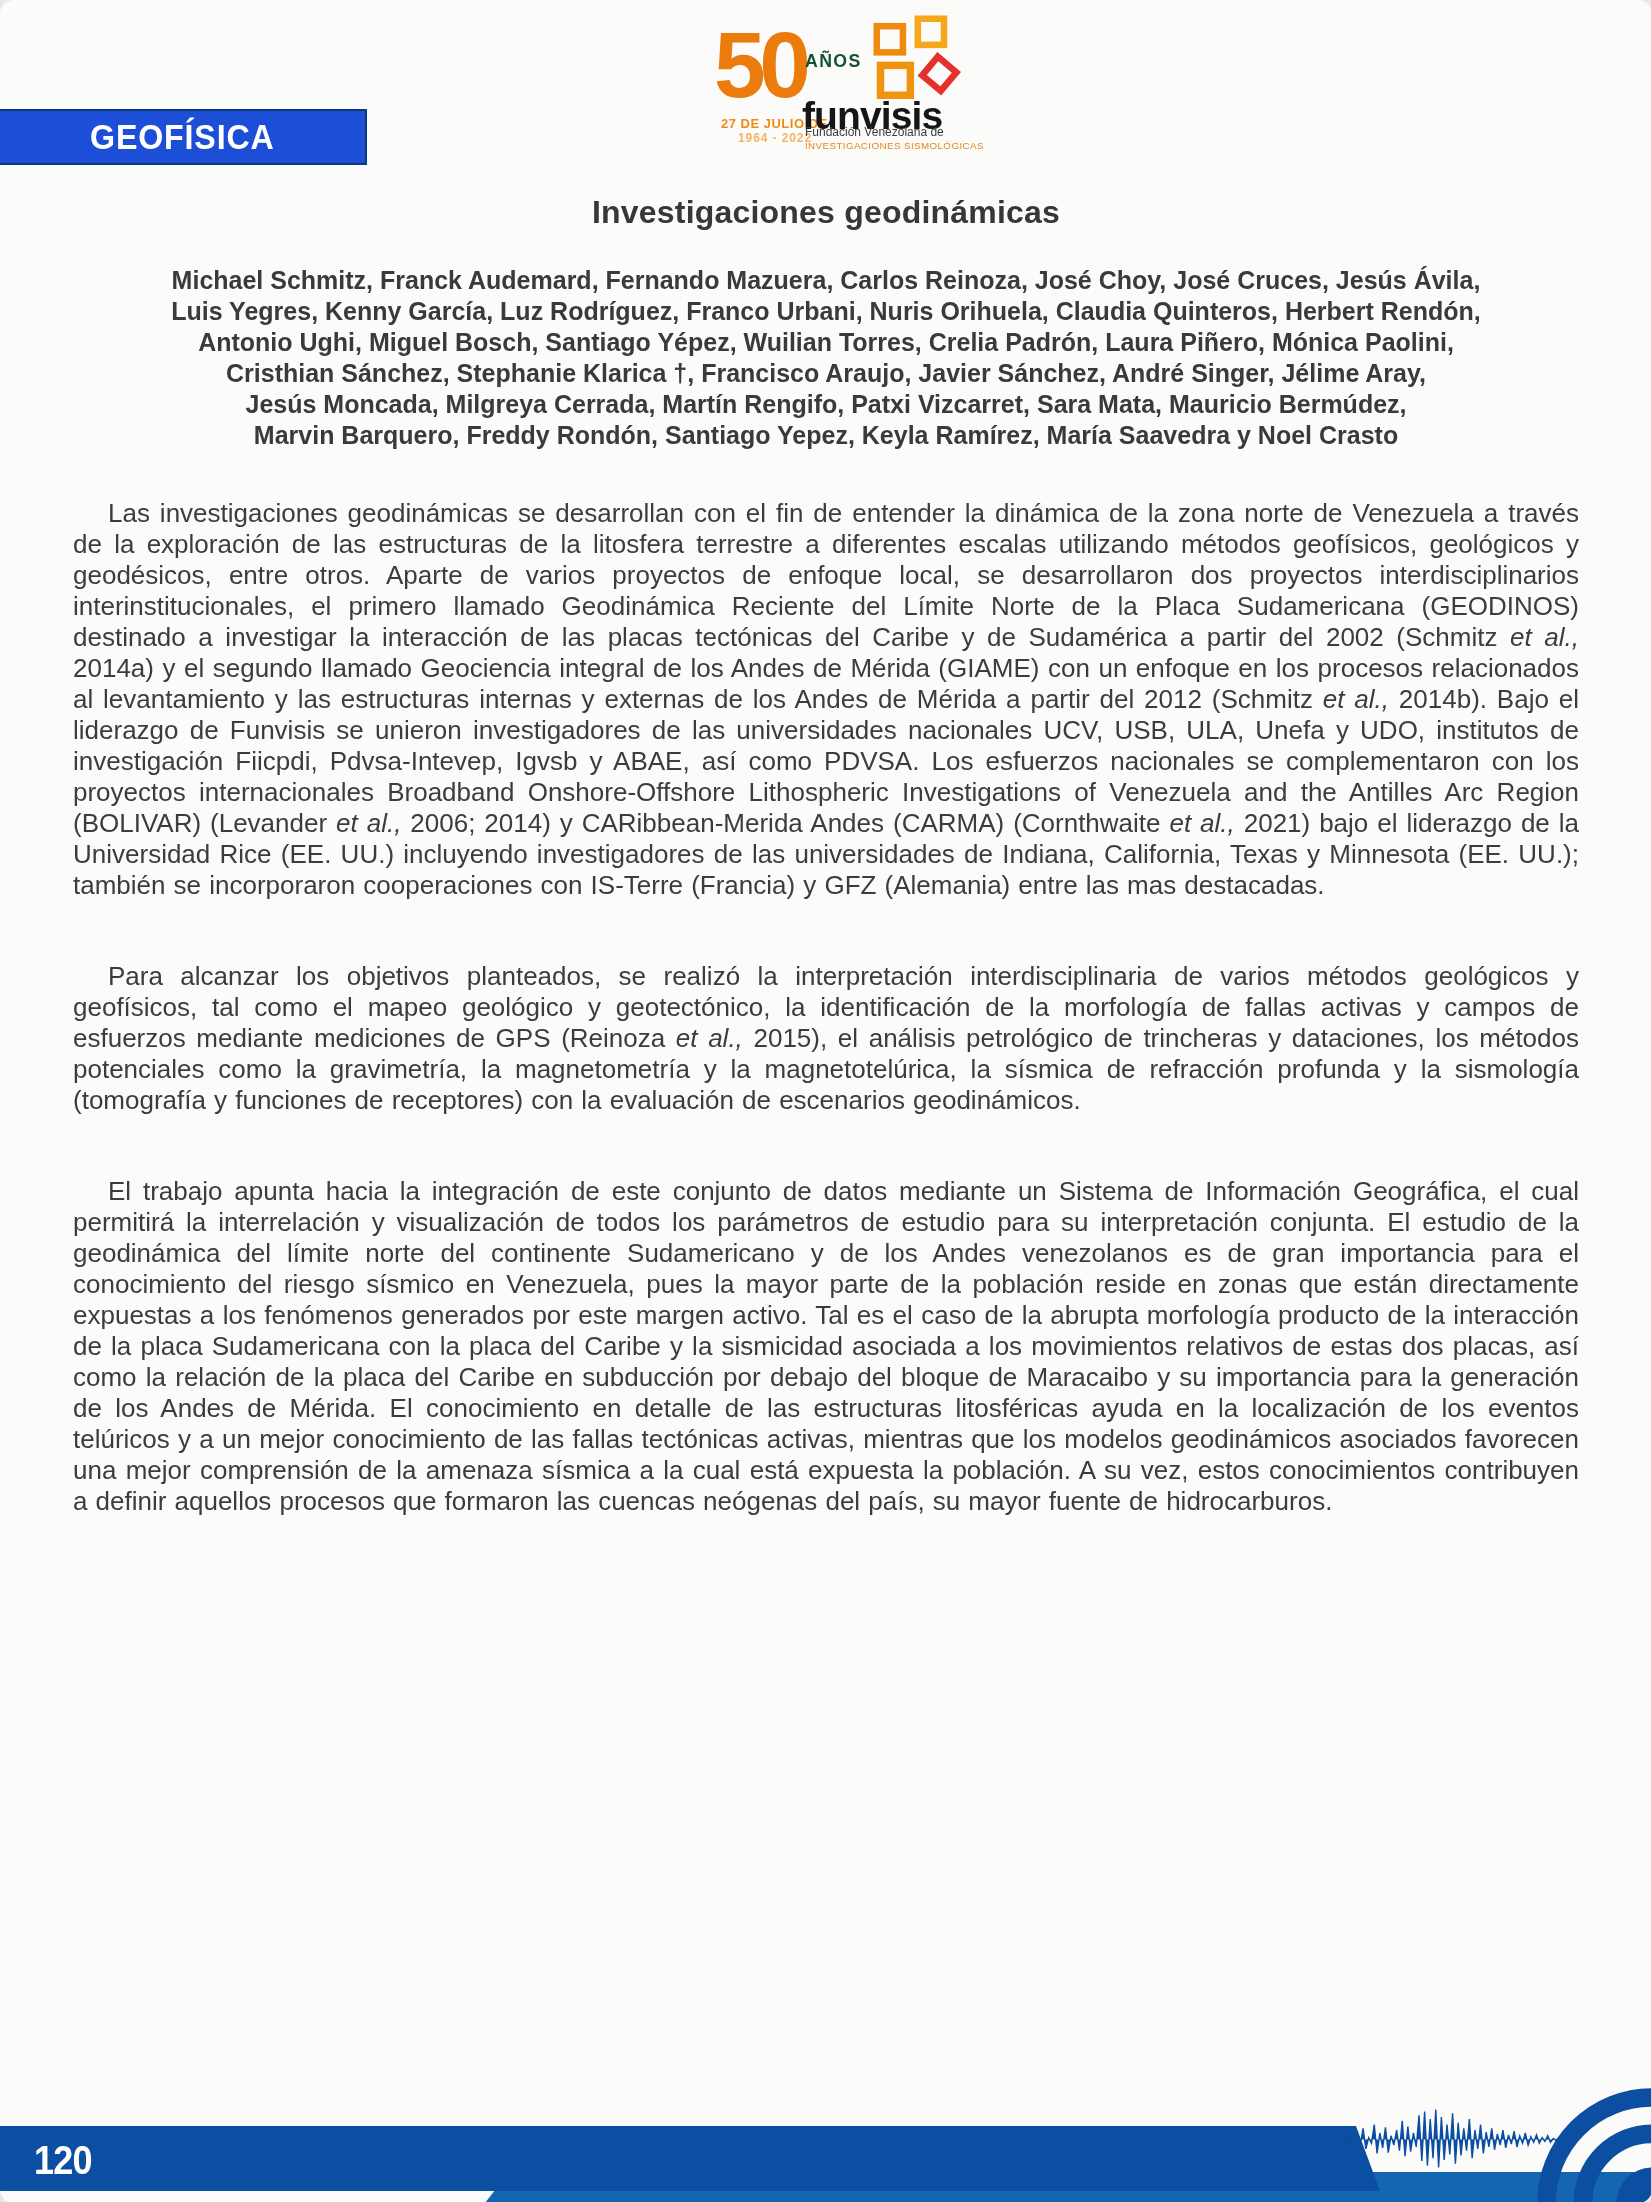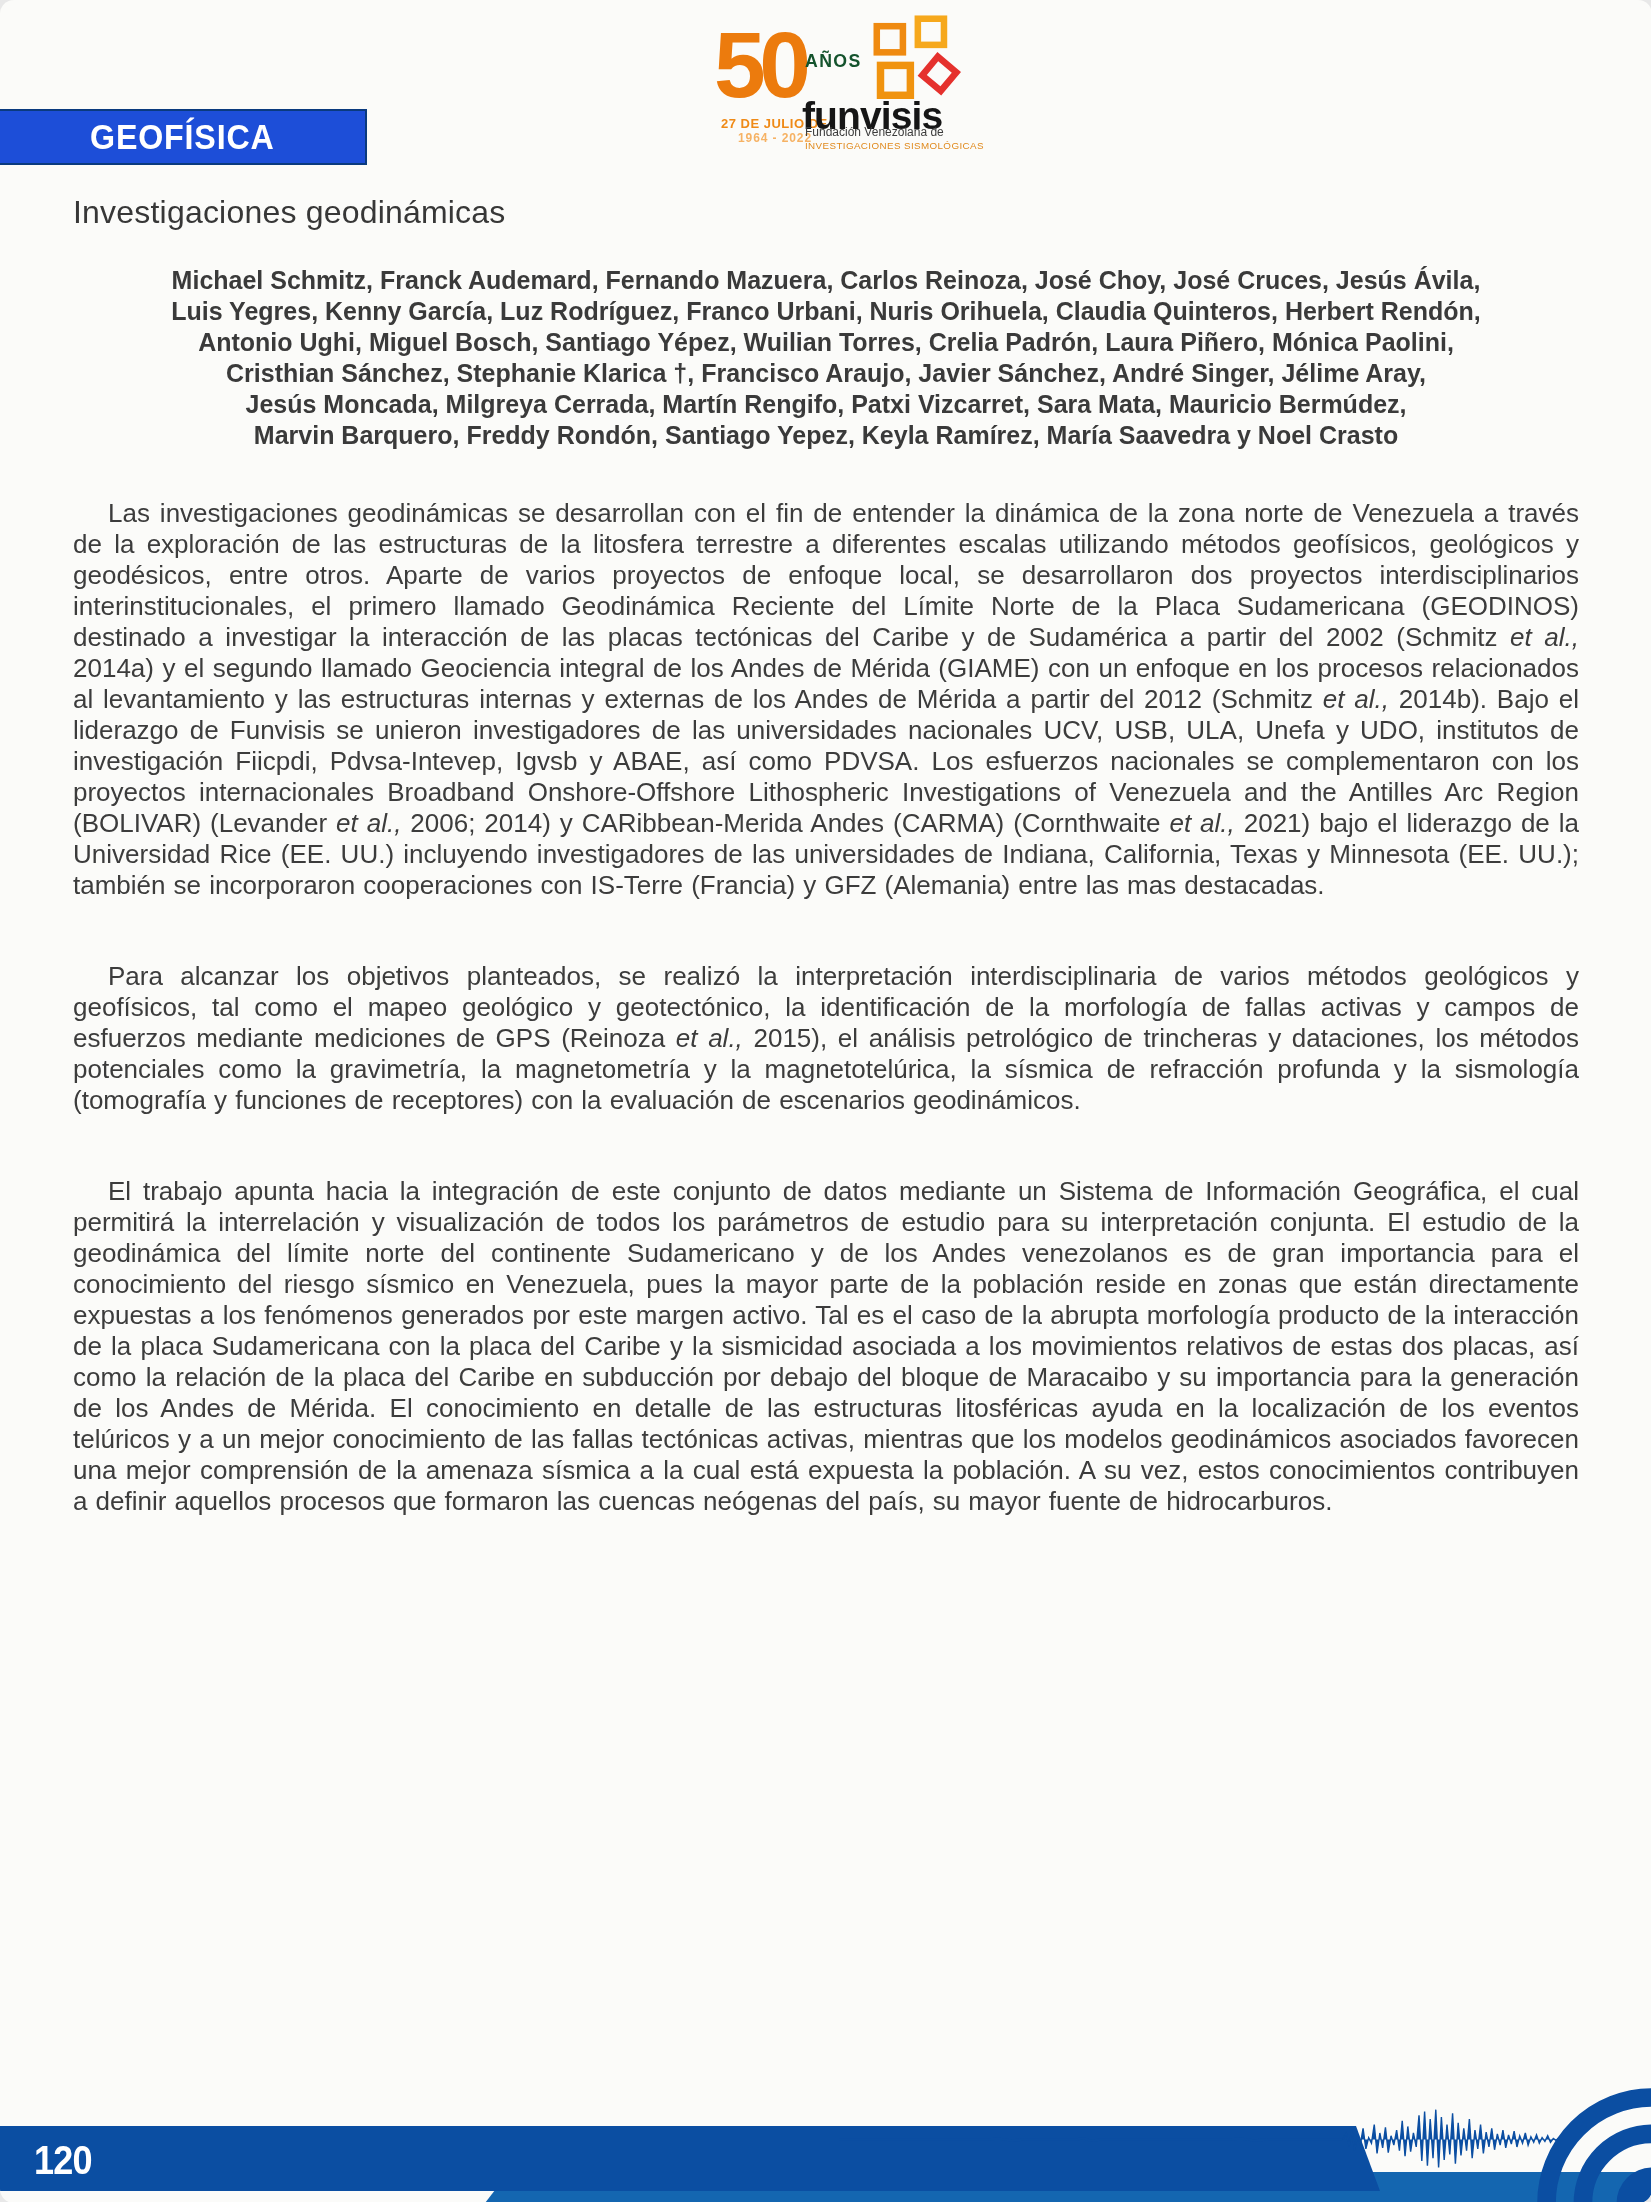--- a/index.html
+++ b/index.html
@@ -37,21 +37,21 @@
     display:flex;align-items:center;justify-content:center;
   }
   .section-banner span{
     font-size:35px;font-weight:bold;color:#ffffff;letter-spacing:0.9px;
     transform:scaleX(.92);
   }
 
   
   .content{position:absolute;left:0;top:0;width:100%;padding:194px 73px 0 73px;box-sizing:border-box;}
   .article-title{
-    font-size:32px;font-weight:normal;color:#373737;
+    text-align:center;font-size:32px;font-weight:bold;color:#373737;
     margin:0 0 34px 0;letter-spacing:0.2px;
   }
   .authors{margin:0 0 47px 0;}
   .author-line{
     text-align:center;font-size:25px;line-height:31px;font-weight:bold;color:#3a3a3a;
   }
   .body-par{
     margin:0 0 60px 0;
     font-size:26px;line-height:31px;color:#3c3c3c;
     text-align:justify;text-indent:35px;

